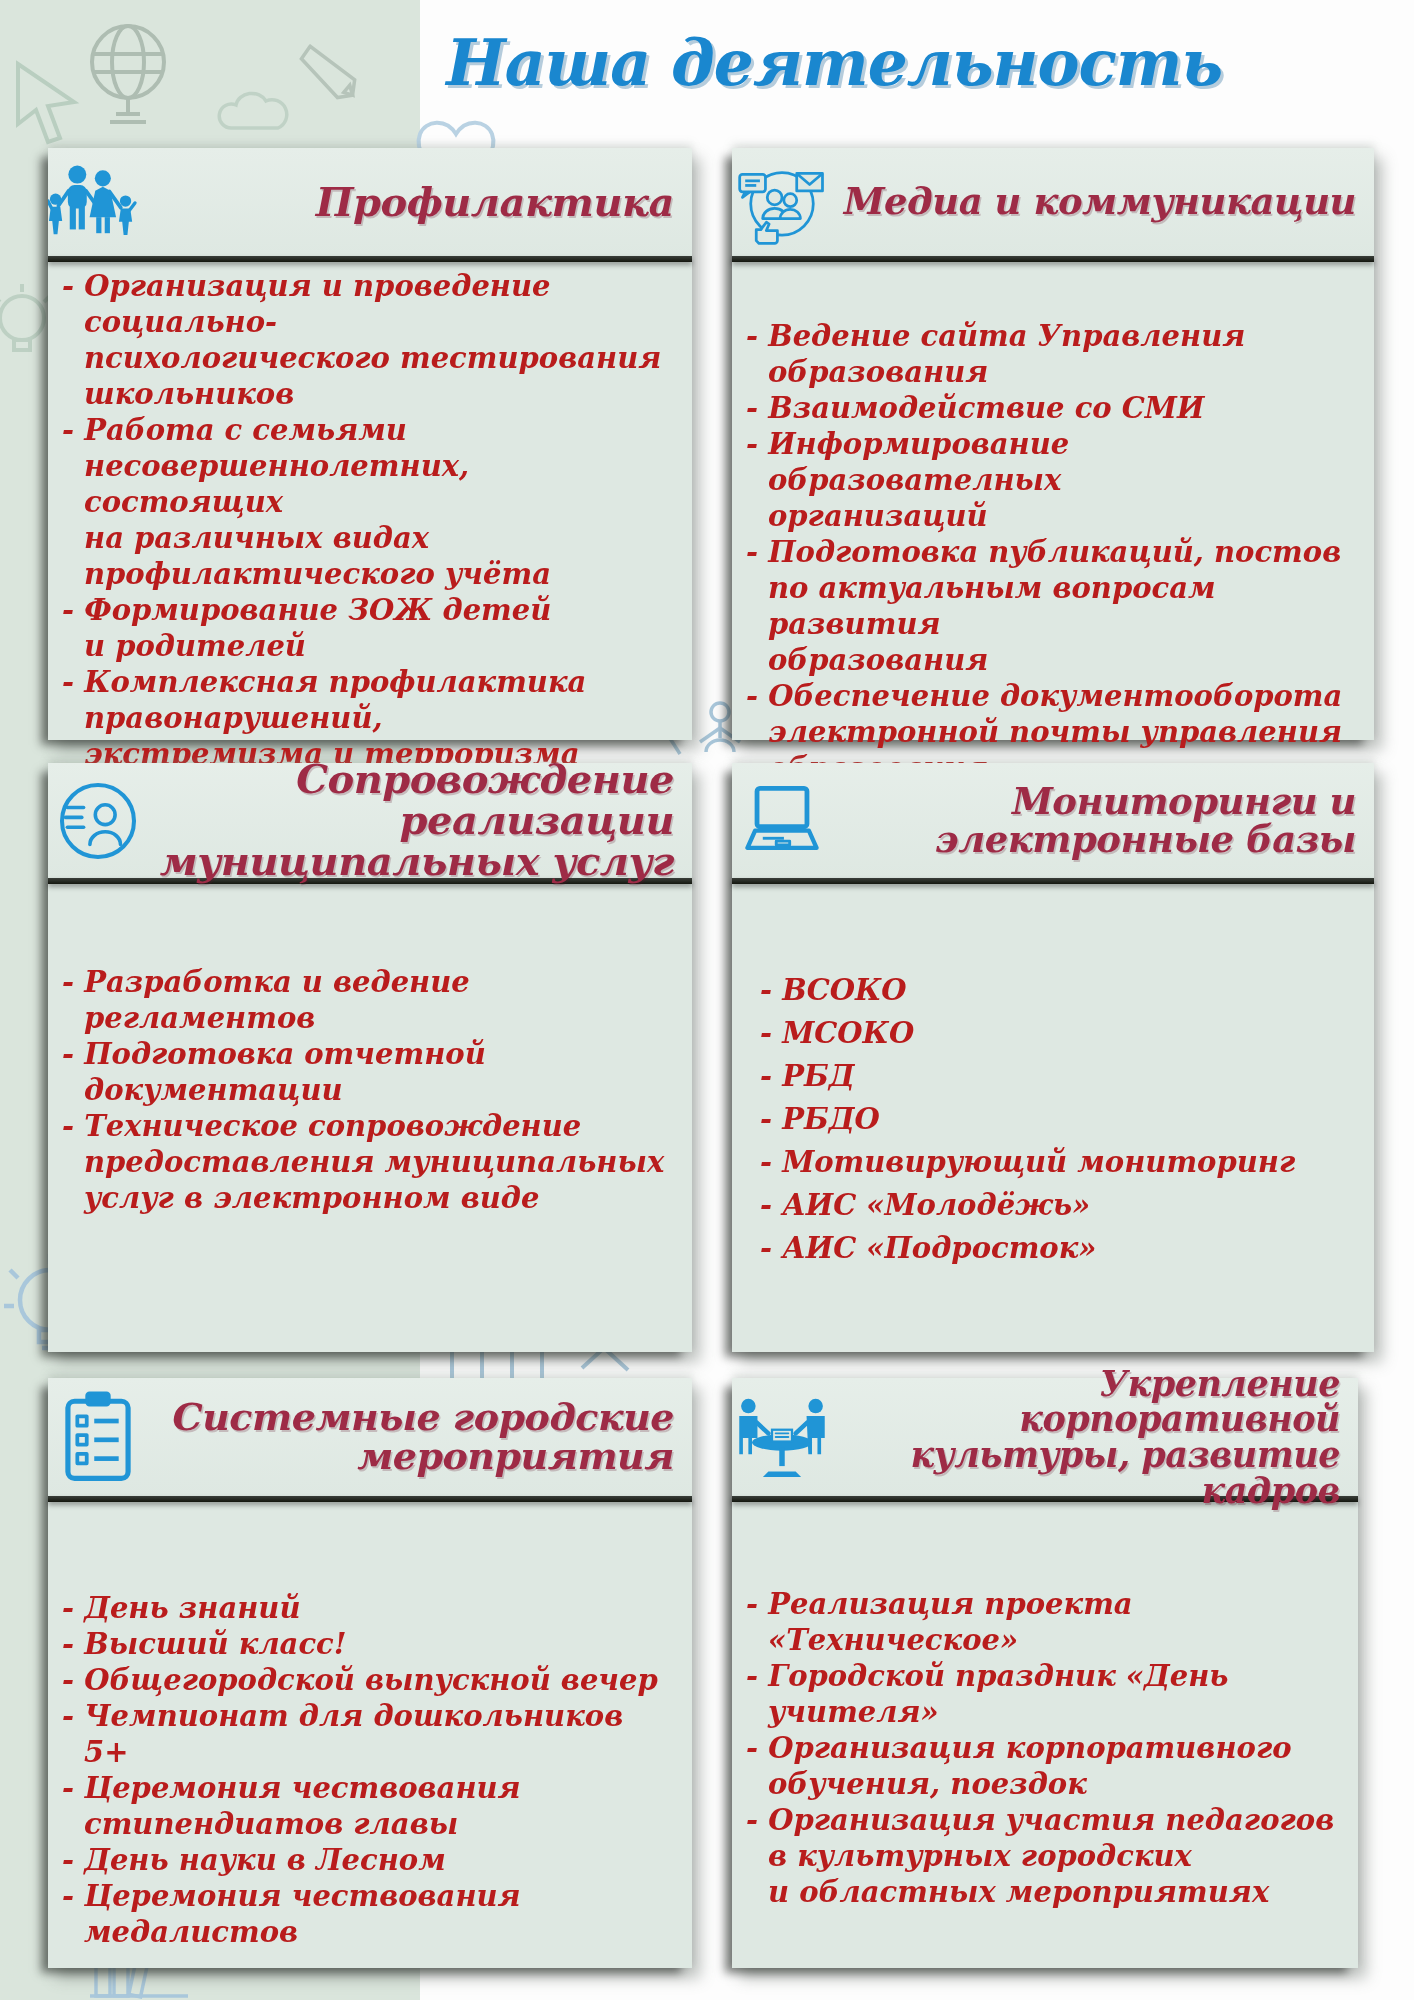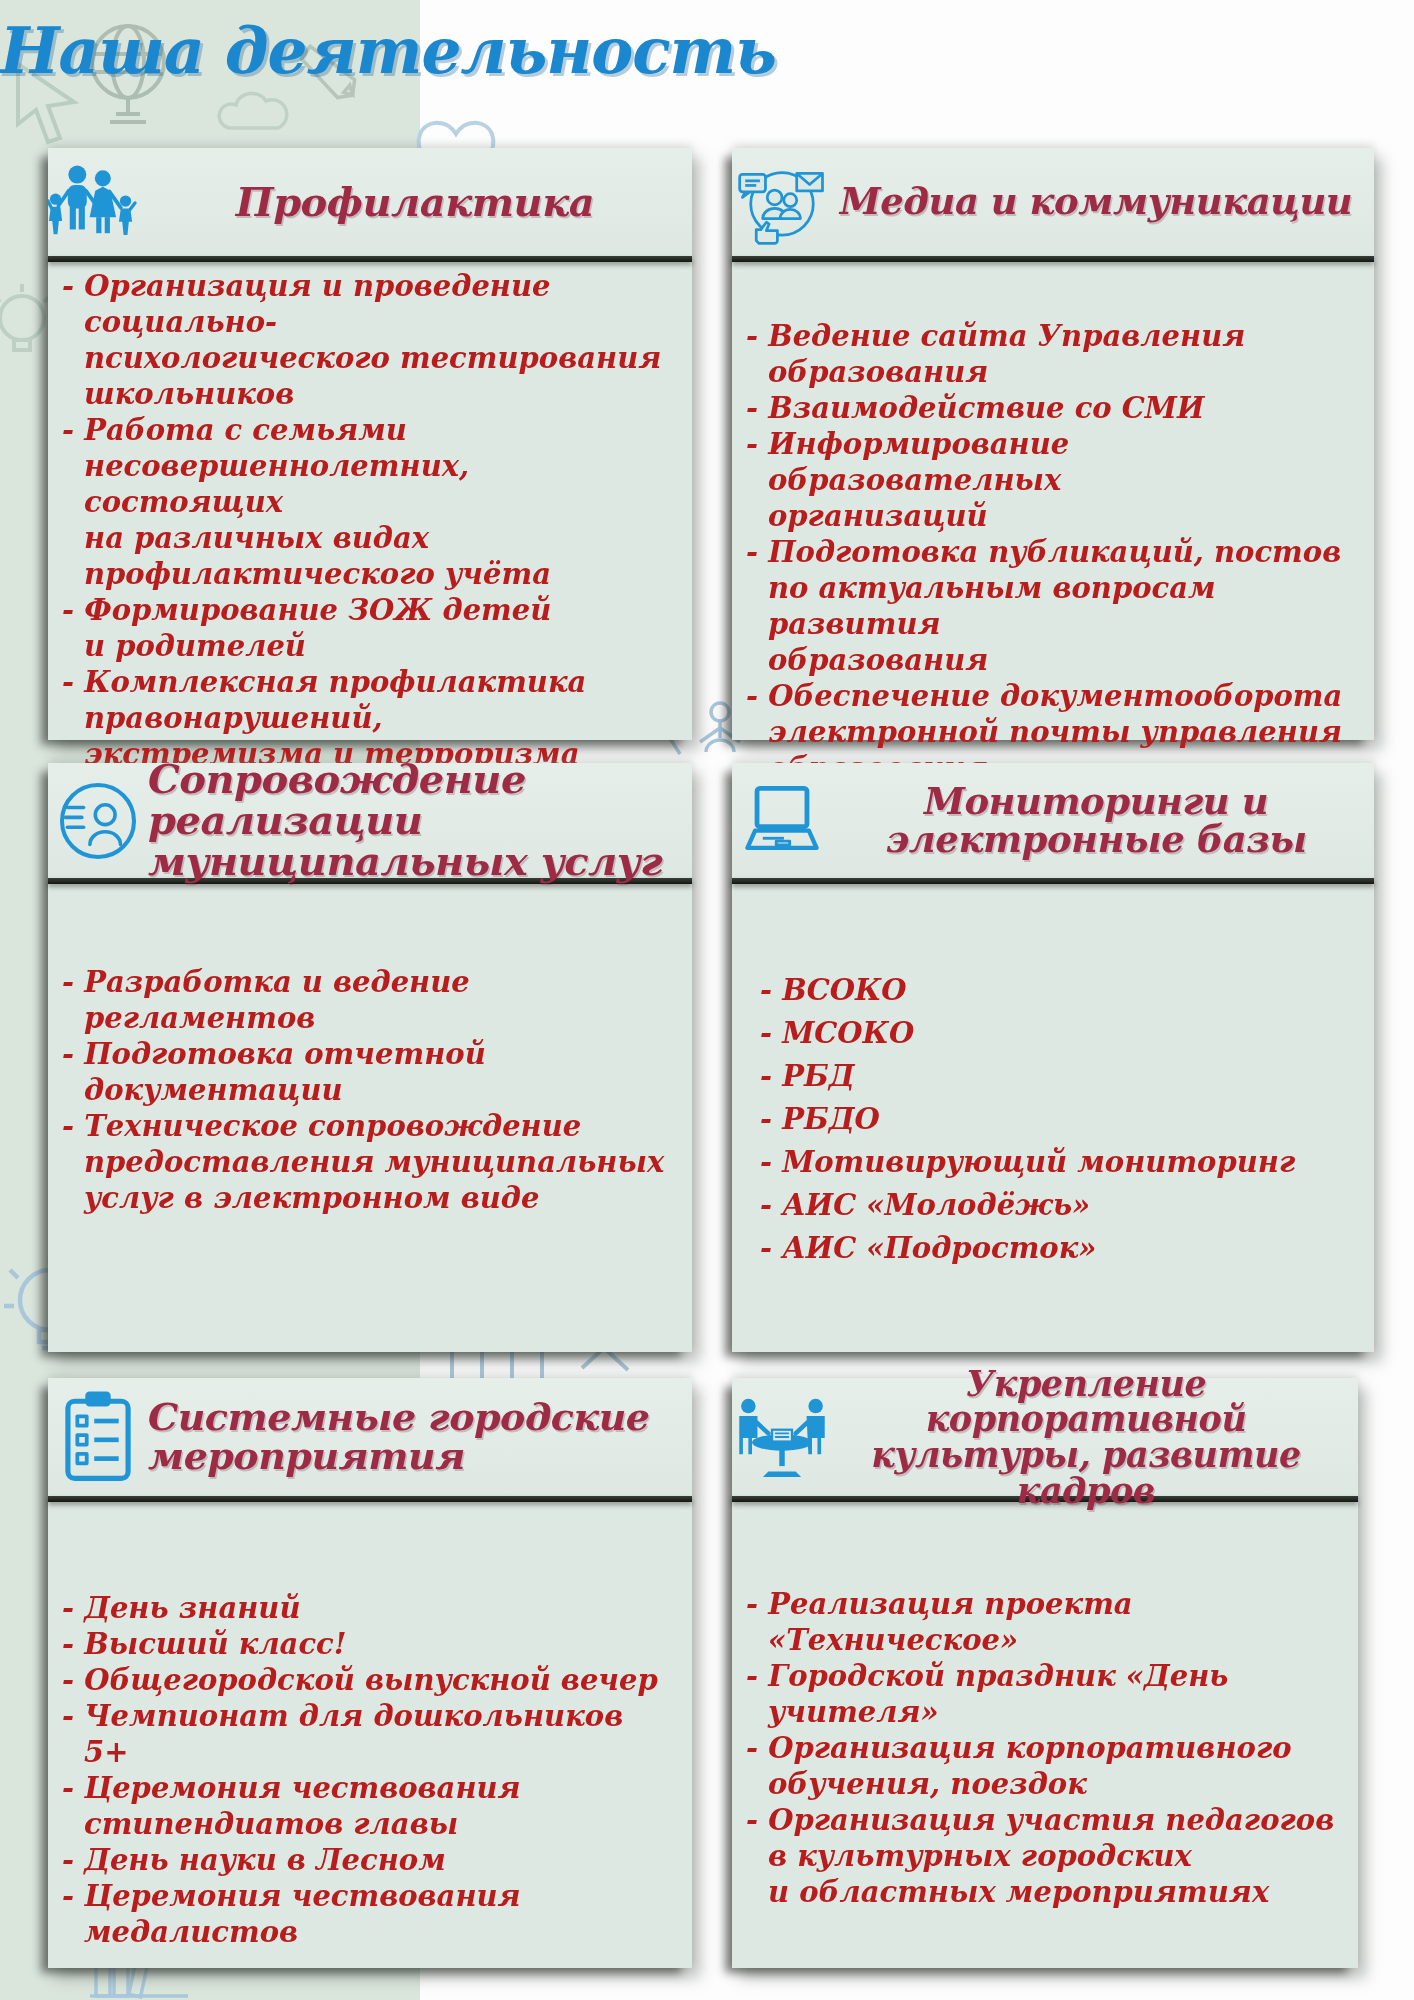--- a/index.html
+++ b/index.html
@@ -7,22 +7,22 @@
     position:relative;width:1414px;height:2000px;overflow:hidden;
     background:#fdfdfd;
     font-family:"DejaVu Serif","Liberation Serif",serif;
   }
   .left-strip{
     position:absolute;left:0;top:0;width:420px;height:2000px;
     background:#dae5dc;z-index:0;
   }
   .doodle{position:absolute;z-index:1;}
   .page-title{
-    position:absolute;left:0;top:14px;width:1210px;margin:0;
-    text-align:left;z-index:3;
+    position:absolute;left:0;top:14px;width:1210px;margin:12px;
+    text-align:right;z-index:3;
     font-size:63px;font-weight:700;font-style:italic;
     color:#1a87cf;letter-spacing:-1px;
     text-shadow:3px 3px 0 rgba(17,94,146,0.30);
   }
   .card{
     position:absolute;z-index:2;background:#dee8e2;
     box-shadow:-9px 7px 9px -2px rgba(25,30,25,0.55),
                 8px 10px 14px rgba(110,120,112,0.45),
                 0 -4px 8px rgba(140,150,142,0.25);
   }
@@ -36,21 +36,21 @@
   .hdr-icon{
     flex:0 0 100px;display:flex;align-items:center;justify-content:center;
   }
   .hdr-icon svg{display:block;}
   .card-title{
     flex:1 1 auto;margin:0;padding:0 18px 0 4px;
     color:#9e2b46;font-weight:700;font-style:italic;
     text-align:center;line-height:1.02;letter-spacing:-0.5px;
     text-shadow:1.5px 1.5px 0 rgba(90,20,40,0.22);
   }
-  .card-title span{display:block;}
+  .card-title span{display:block;text-align:right;}
   .c1 .card-title{font-size:40px;}
   .c2 .card-title{font-size:37px;}
   .c3 .card-title{font-size:40px;text-align:left;padding-left:0;}
   .c4 .card-title{font-size:37px;}
   .c5 .card-title{font-size:38px;text-align:left;padding-left:0;}
   .c6 .card-title{font-size:35px;padding-left:0;}
   .divider{
     height:6px;width:100%;
     background:linear-gradient(180deg,#3a3f3a 0%,#14170f 100%);
     box-shadow:0 3px 5px rgba(0,0,0,0.35);

